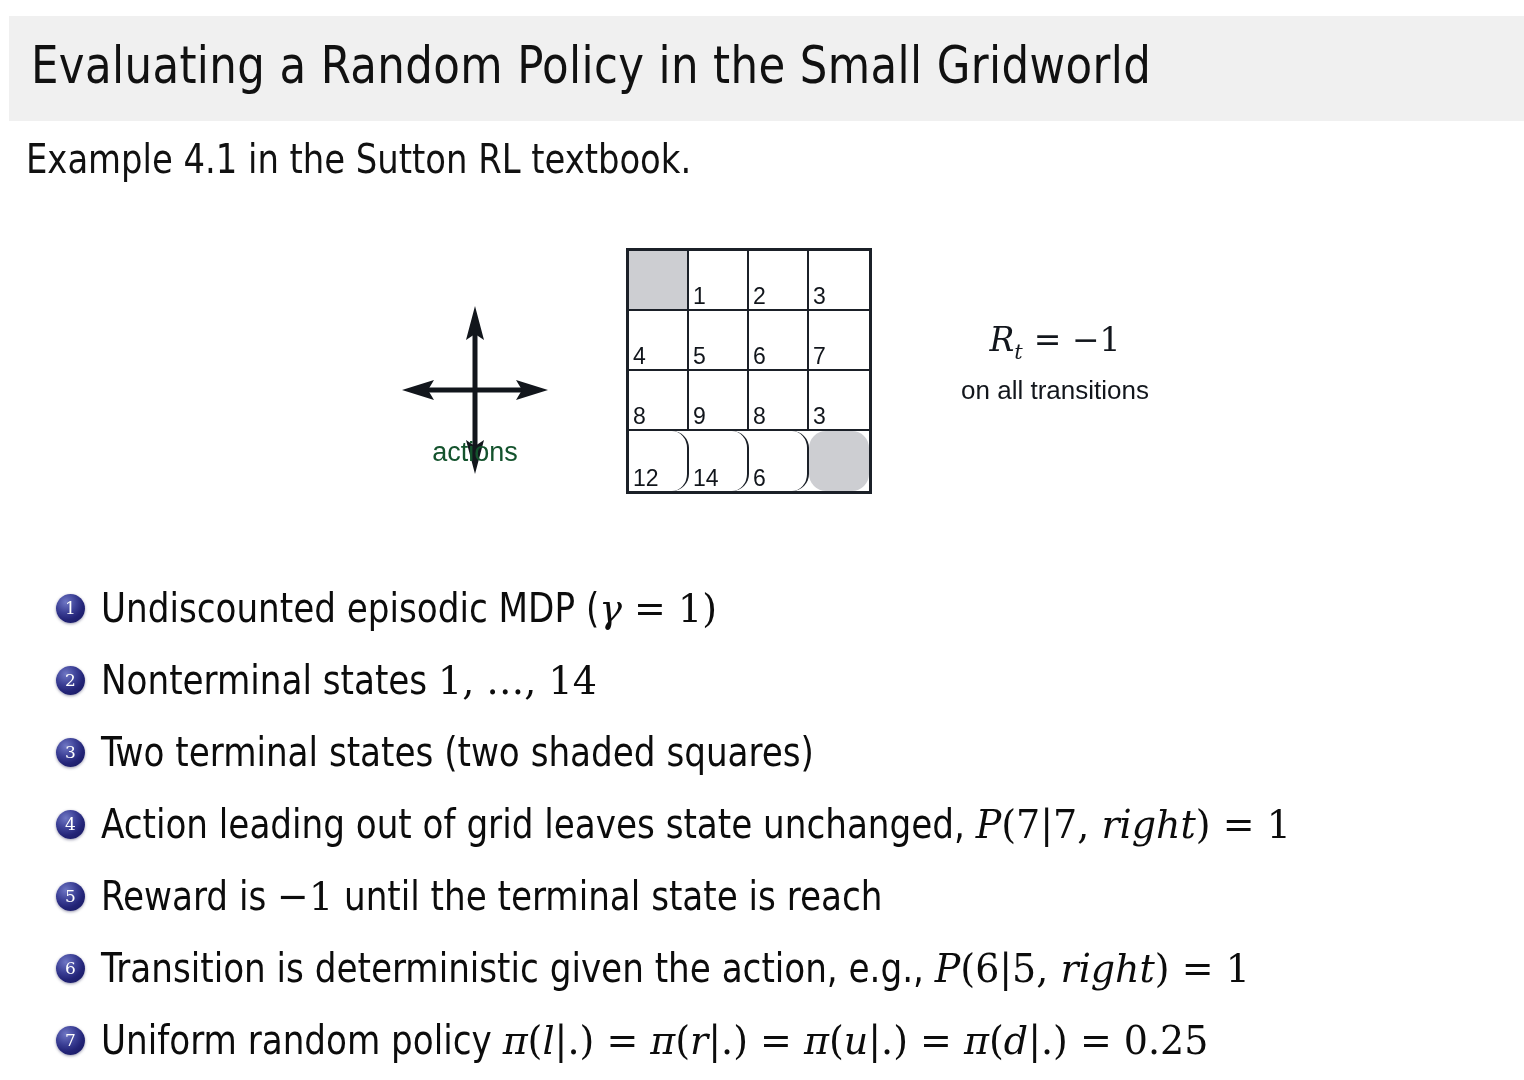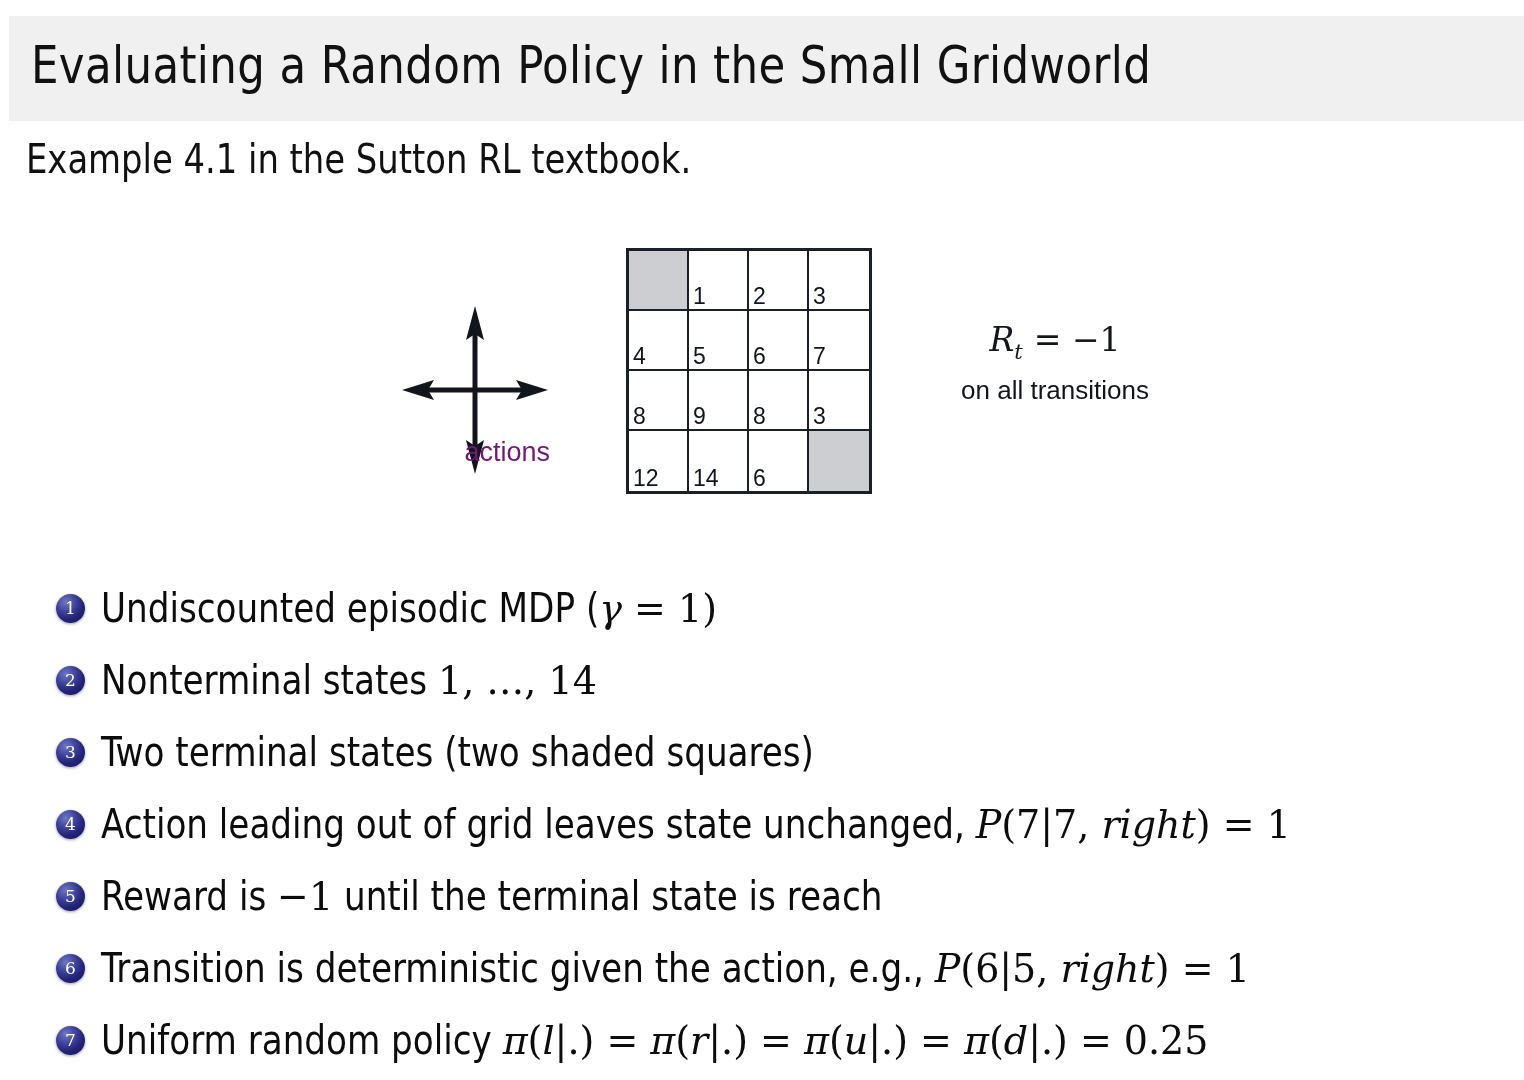--- a/index.html
+++ b/index.html
@@ -70,25 +70,25 @@
     left: 400px;
     top: 70px;
     width: 150px;
     height: 180px;
   }
   #actions-label {
     position: absolute;
     left: 400px;
     top: 207px;
     width: 150px;
-    text-align: right;
+    text-align: center;
     font-size: 27px;
     font-family: "Liberation Sans", sans-serif;
     font-weight: 400;
-    color: #701a75;
+    color: #14532d;
   }
 
   
   #gridworld {
     position: absolute;
     left: 626px;
     top: 18px;
     width: 240px;
     height: 240px;
     border: 3px solid #1b2028;
@@ -99,21 +99,21 @@
     background: #ffffff;
   }
   .grid-cell {
     position: relative;
     border-right: 2px solid #1b2028;
     border-bottom: 2px solid #1b2028;
     box-sizing: border-box;
     background: #ffffff;
   }
   .grid-cell:nth-child(4n) { border-right: none; }
-  .grid-cell:nth-child(n+13) { border-bottom: none; }
+  .grid-cell:nth-child(n+13) { border-bottom: none; border-radius: 17px; }
   .grid-cell.shaded { background: #cdced2; }
   .cell-label {
     position: absolute;
     left: 4px;
     bottom: 1px;
     font-size: 23px;
     line-height: 23px;
     font-family: "Liberation Sans", sans-serif;
     color: #11151b;
   }

